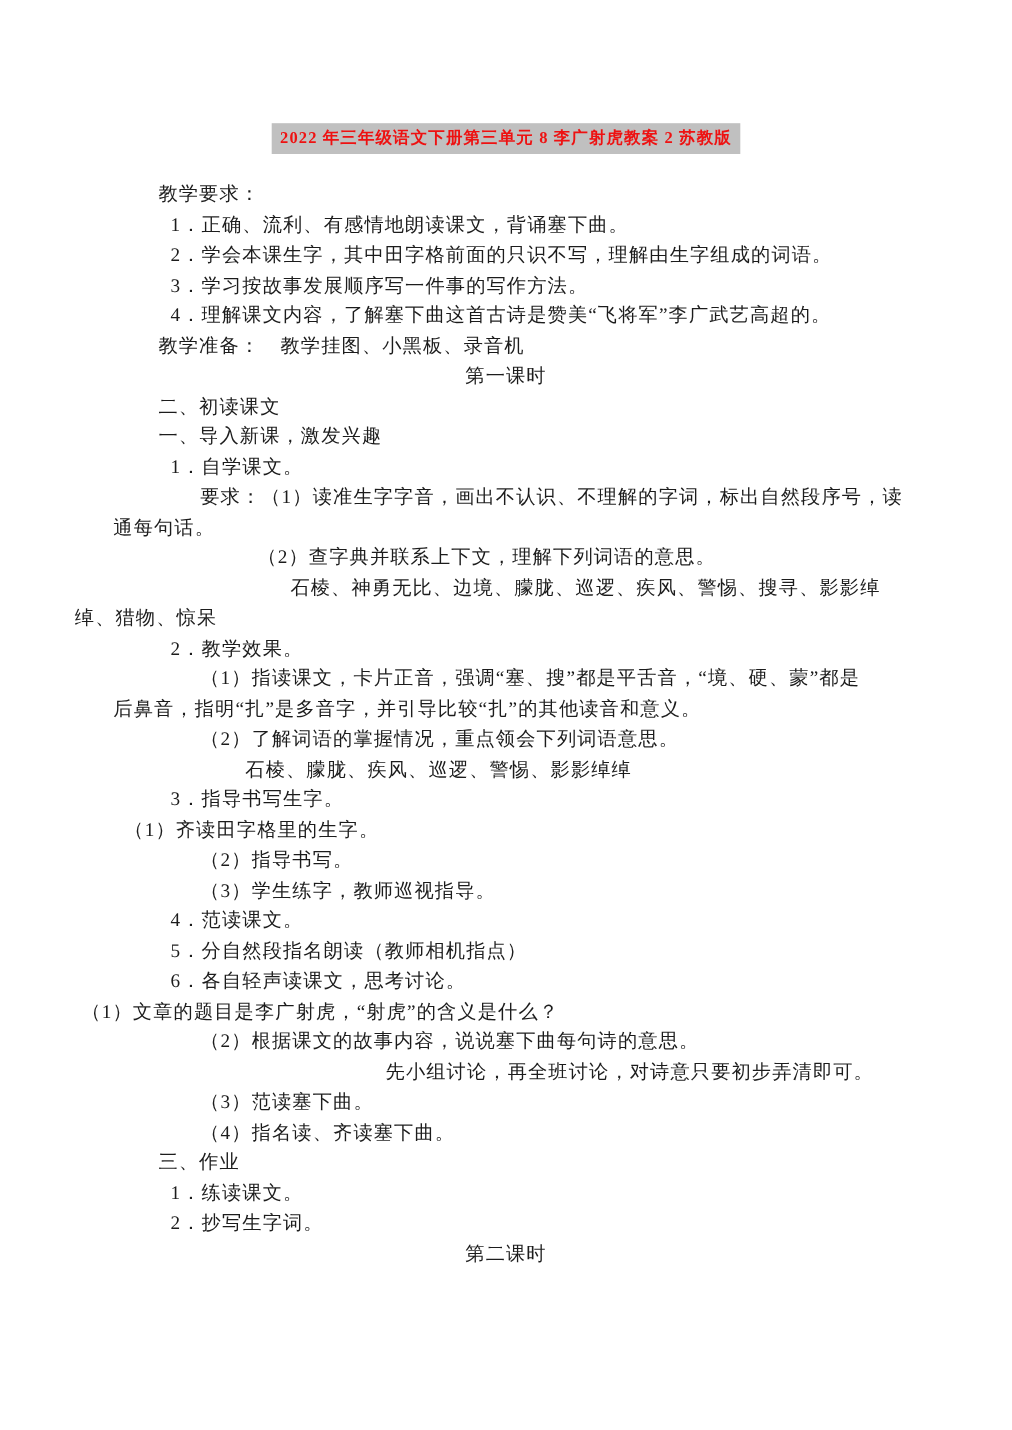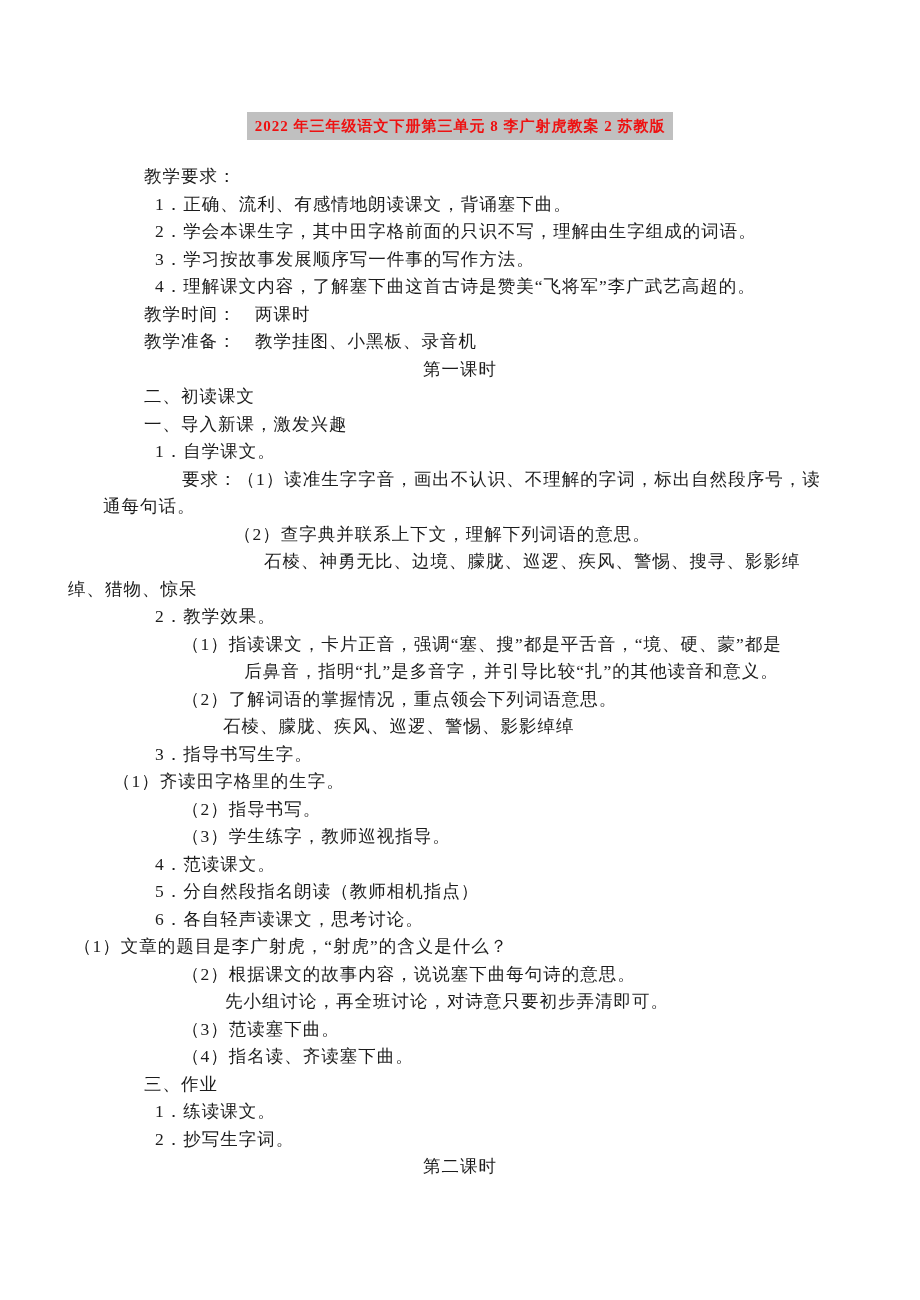--- a/index.html
+++ b/index.html
@@ -40,46 +40,45 @@
 <div class="page" style="background: rgb(255, 255, 255); color: rgb(28, 28, 28);">
   <div class="title-row">
     <span class="doc-title" style="color: rgb(238, 17, 17); background: rgb(192, 192, 192);">2022 年三年级语文下册第三单元 8 李广射虎教案 2 苏教版</span>
   </div>
   <div class="body-lines" id="body-lines">
       <div class="line" style="padding-left: 144px;">教学要求：</div>
       <div class="line" style="padding-left: 155px;">1．正确、流利、有感情地朗读课文，背诵塞下曲。</div>
       <div class="line" style="padding-left: 155px;">2．学会本课生字，其中田字格前面的只识不写，理解由生字组成的词语。</div>
       <div class="line" style="padding-left: 155px;">3．学习按故事发展顺序写一件事的写作方法。</div>
       <div class="line" style="padding-left: 155px;">4．理解课文内容，了解塞下曲这首古诗是赞美“飞将军”李广武艺高超的。</div>
-      <div class="line" style="padding-left: 144px;">教学时间：　两课时</div>
       <div class="line" style="padding-left: 144px;">教学准备：　教学挂图、小黑板、录音机</div>
       <div class="line" style="text-align: center;">第一课时</div>
       <div class="line" style="padding-left: 144px;">二、初读课文</div>
       <div class="line" style="padding-left: 144px;">一、导入新课，激发兴趣</div>
       <div class="line" style="padding-left: 155px;">1．自学课文。</div>
       <div class="line" style="padding-left: 182px;">要求：（1）读准生字字音，画出不认识、不理解的字词，标出自然段序号，读</div>
       <div class="line" style="padding-left: 103px;">通每句话。</div>
       <div class="line" style="padding-left: 234px;">（2）查字典并联系上下文，理解下列词语的意思。</div>
       <div class="line" style="padding-left: 264px;">石棱、神勇无比、边境、朦胧、巡逻、疾风、警惕、搜寻、影影绰</div>
       <div class="line" style="padding-left: 68px;">绰、猎物、惊呆</div>
       <div class="line" style="padding-left: 155px;">2．教学效果。</div>
       <div class="line" style="padding-left: 182px;">（1）指读课文，卡片正音，强调“塞、搜”都是平舌音，“境、硬、蒙”都是</div>
-      <div class="line" style="padding-left: 103px; text-align: center;">后鼻音，指明“扎”是多音字，并引导比较“扎”的其他读音和意义。</div>
+      <div class="line" style="padding-left: 103px;">后鼻音，指明“扎”是多音字，并引导比较“扎”的其他读音和意义。</div>
       <div class="line" style="padding-left: 182px;">（2）了解词语的掌握情况，重点领会下列词语意思。</div>
       <div class="line" style="padding-left: 223px;">石棱、朦胧、疾风、巡逻、警惕、影影绰绰</div>
       <div class="line" style="padding-left: 155px;">3．指导书写生字。</div>
       <div class="line" style="padding-left: 113px;">（1）齐读田字格里的生字。</div>
       <div class="line" style="padding-left: 182px;">（2）指导书写。</div>
       <div class="line" style="padding-left: 182px;">（3）学生练字，教师巡视指导。</div>
       <div class="line" style="padding-left: 155px;">4．范读课文。</div>
       <div class="line" style="padding-left: 155px;">5．分自然段指名朗读（教师相机指点）</div>
       <div class="line" style="padding-left: 155px;">6．各自轻声读课文，思考讨论。</div>
       <div class="line" style="padding-left: 74px;">（1）文章的题目是李广射虎，“射虎”的含义是什么？</div>
       <div class="line" style="padding-left: 182px;">（2）根据课文的故事内容，说说塞下曲每句诗的意思。</div>
-      <div class="line" style="padding-left: 225px;">先小组讨论，再全班讨论，对诗意只要初步弄清即可。</div>
+      <div class="line" style="padding-left: 225px; text-align: center;">先小组讨论，再全班讨论，对诗意只要初步弄清即可。</div>
       <div class="line" style="padding-left: 182px;">（3）范读塞下曲。</div>
       <div class="line" style="padding-left: 182px;">（4）指名读、齐读塞下曲。</div>
       <div class="line" style="padding-left: 144px;">三、作业</div>
       <div class="line" style="padding-left: 155px;">1．练读课文。</div>
       <div class="line" style="padding-left: 155px;">2．抄写生字词。</div>
       <div class="line" style="text-align: center;">第二课时</div>
     </div>
 </div>
 
 </body></html>

